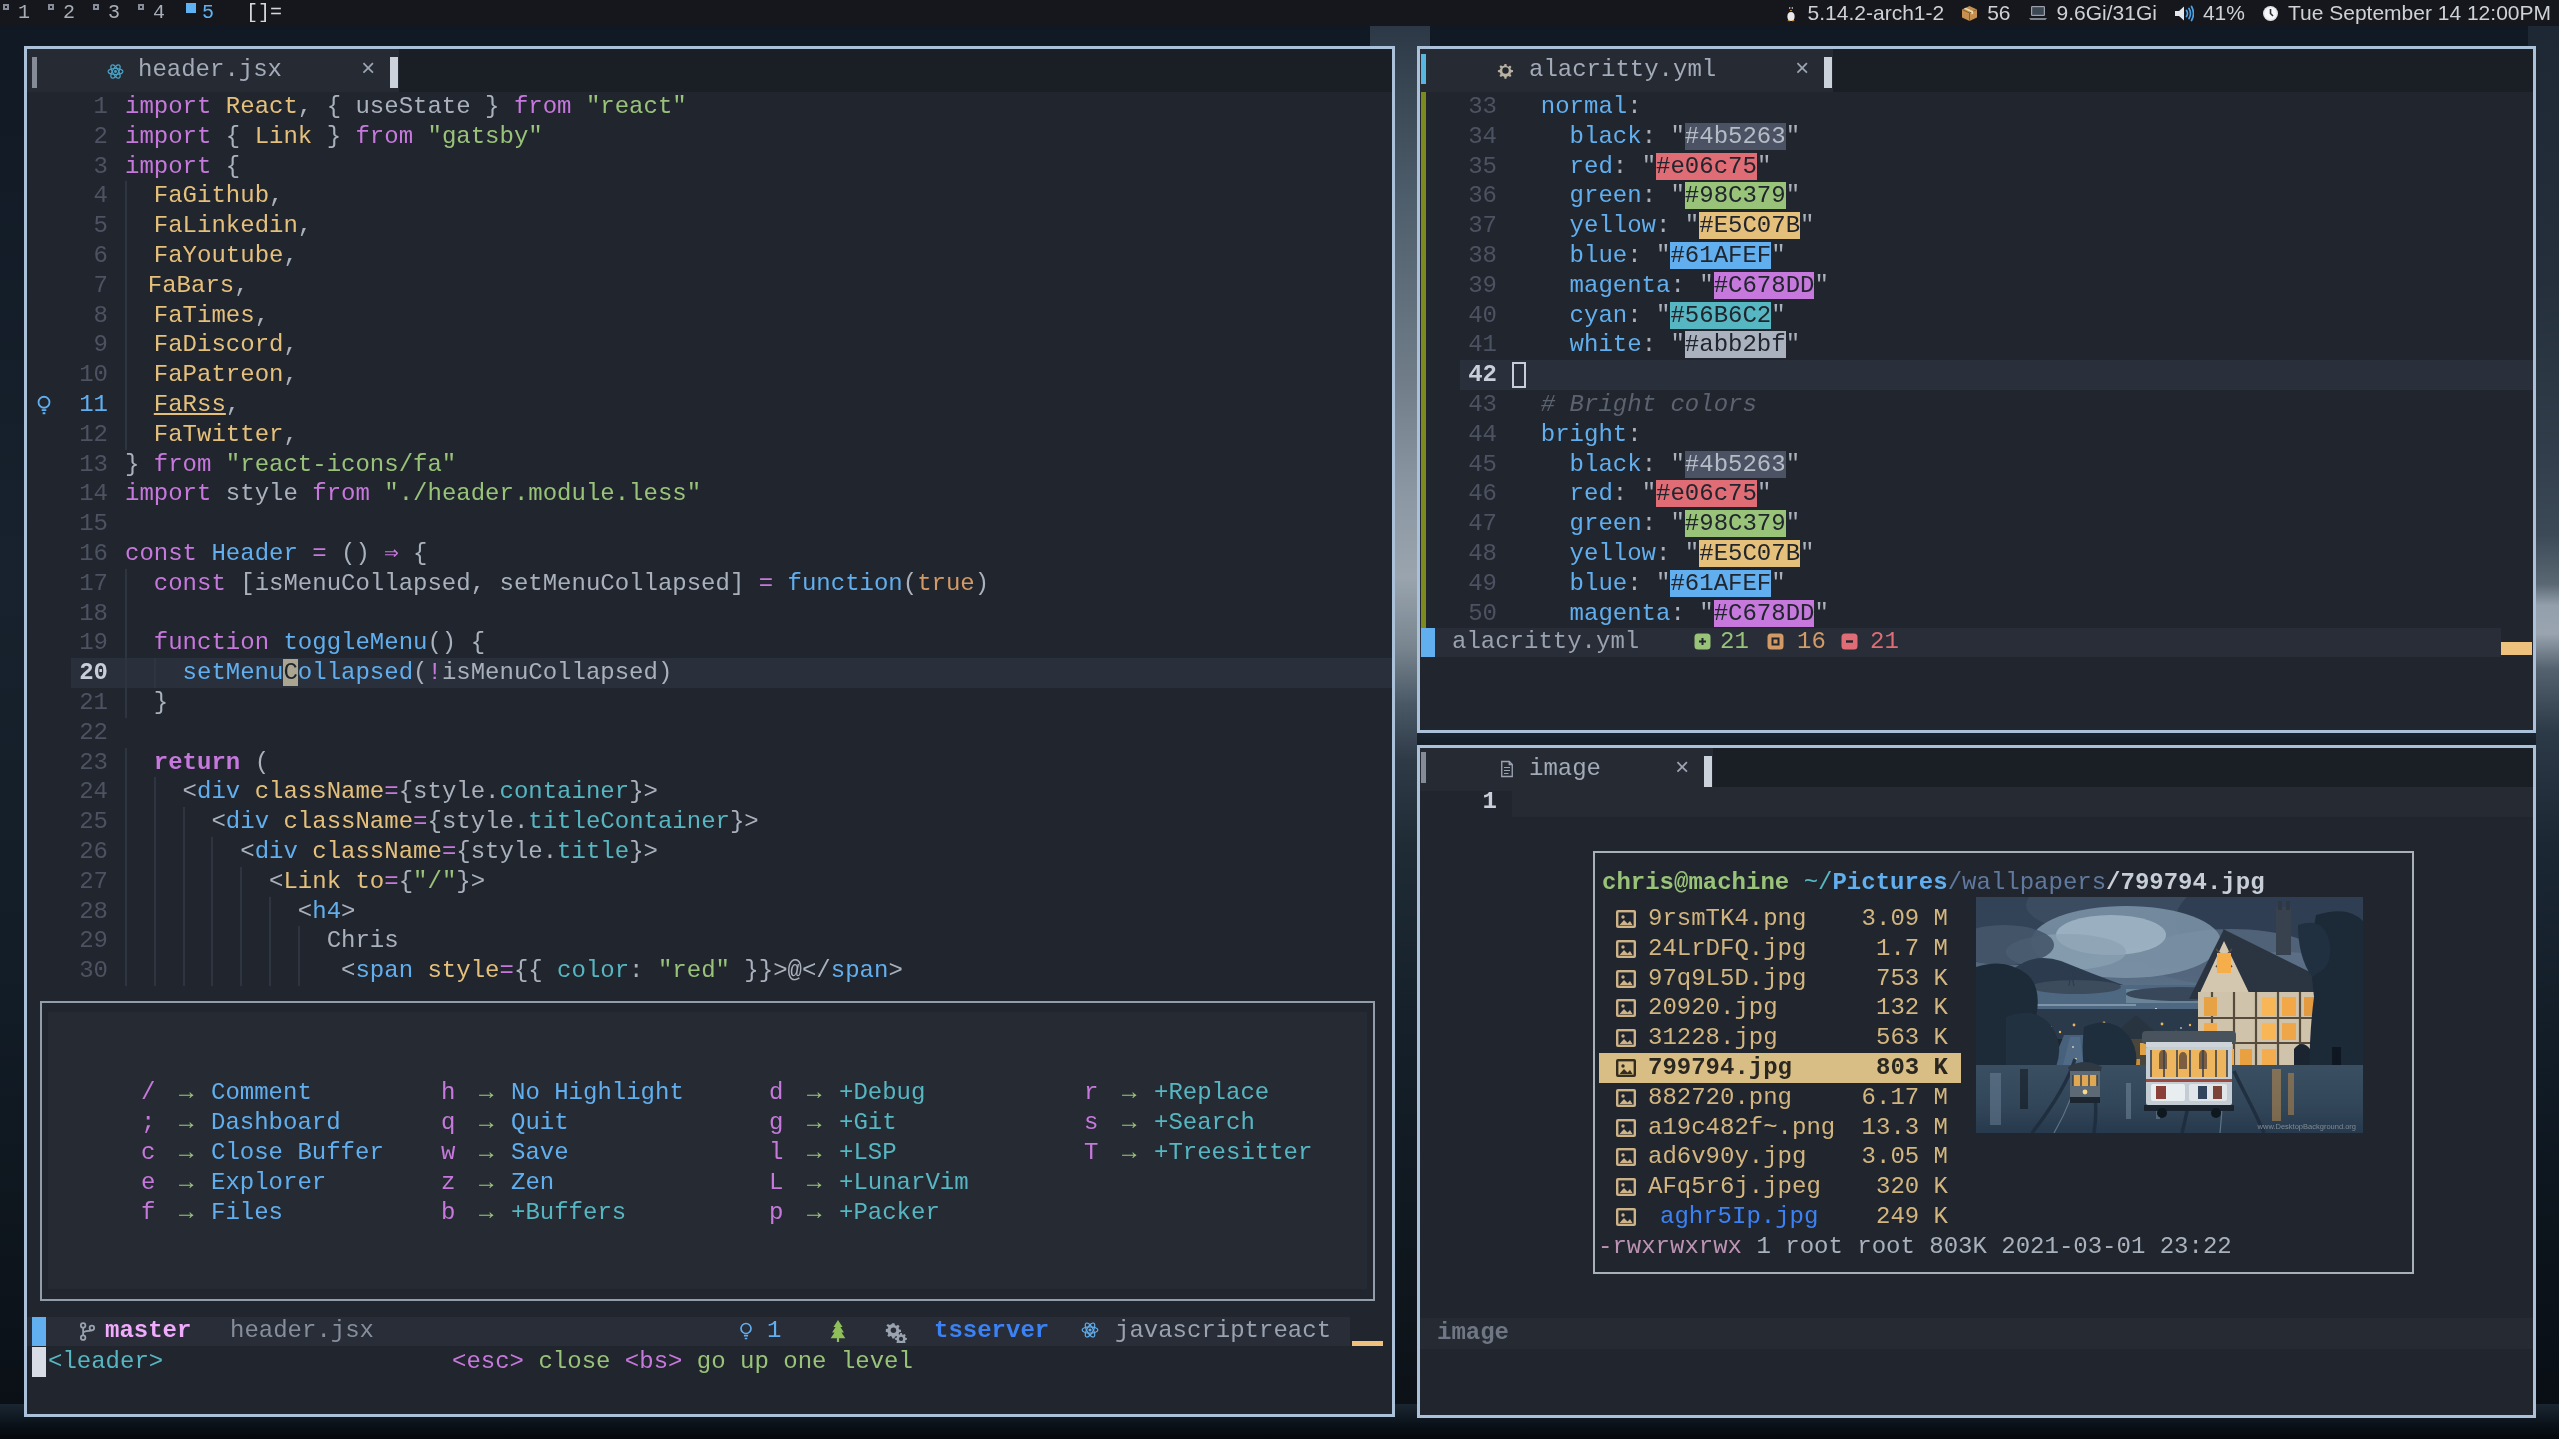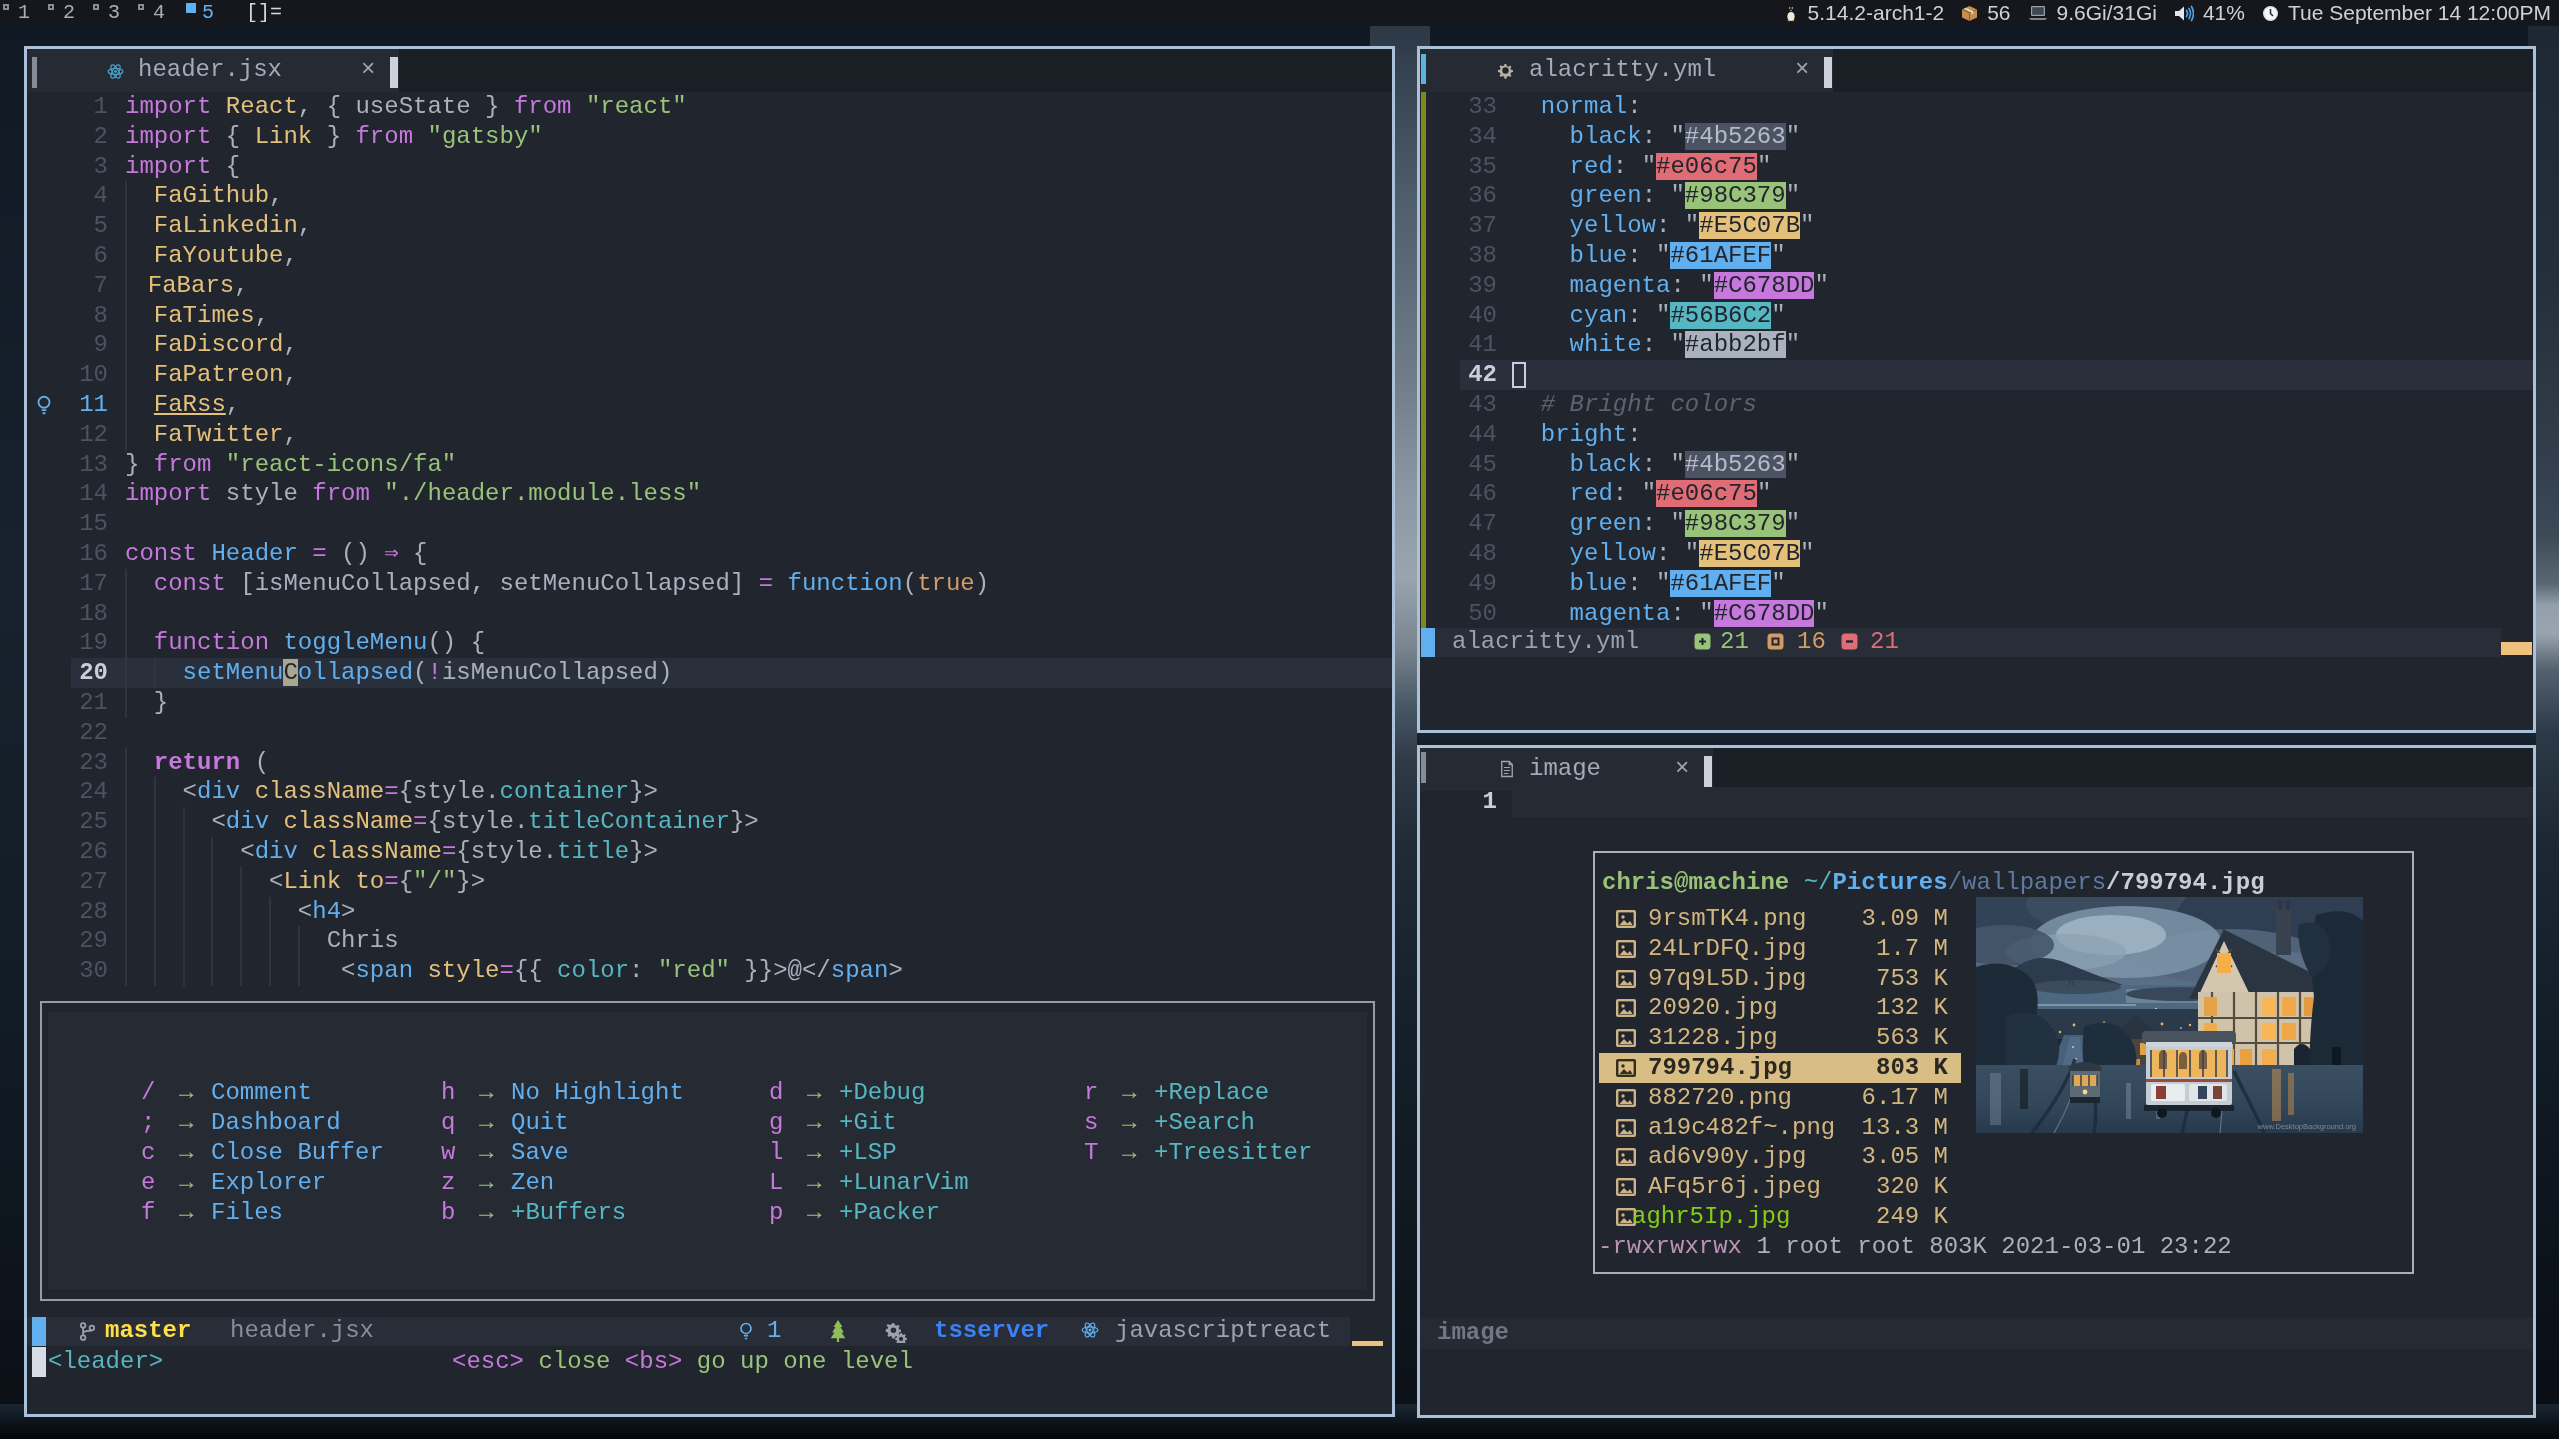--- a/index.html
+++ b/index.html
@@ -292,21 +292,21 @@
     <div style="position:absolute;left:1325px;top:1292px;width:31px;height:5px;background:#eec27d"></div>
     <div style="position:absolute;left:5px;top:1268px;width:14px;height:29px;background:#61afef"></div>
     <svg style="position:absolute;left:50px;top:1272px" width="21" height="21" viewBox="0 0 24 24">
       <g fill="none" stroke="#9aa2b0" stroke-width="2">
         <circle cx="7" cy="5" r="2.6"></circle>
         <circle cx="7" cy="19" r="2.6"></circle>
         <circle cx="17" cy="8" r="2.6"></circle>
         <path d="M7 7.6v8.8M7 14c0-4 10-2 10-3.4"></path>
       </g>
     </svg>
-    <div class="t b" style="left:78px;top:1267px;color:#fde047">master</div>
+    <div class="t b" style="left:78px;top:1267px;color:#f0abfc">master</div>
     <div class="t" style="left:203px;top:1267px;color:#868e9c">header.jsx</div>
     <svg style="position:absolute;left:709px;top:1272px" width="20" height="20" viewBox="0 0 24 24">
       <g fill="none" stroke="#61afef" stroke-width="2">
         <circle cx="12" cy="9" r="6"></circle>
         <path d="M9.5 17.5h5M10.5 21h3"></path>
       </g>
     </svg>
     <div class="t" style="left:740px;top:1267px;color:#61afef">1</div>
     <svg style="position:absolute;left:800px;top:1271px" width="22" height="22" viewBox="0 0 24 24">
       <g fill="#8fbf58">
@@ -504,21 +504,21 @@
       <path d="M4.5 16l4.5-5 3.5 3.5 2.5-2.5 2.5 4z" fill="#cdb387"></path>
     </svg>
     <div class="t" style="left:228px;top:424.2px;color:#d3b67f">AFq5r6j.jpeg</div>
     <div class="t" style="left:228px;top:424.2px;width:300px;text-align:right;color:#d3b67f">320 K</div>
     <svg style="position:absolute;left:195px;top:459.0px" width="22" height="20" viewBox="0 0 22 20">
       <rect x="1" y="1" width="20" height="18" rx="2" fill="#cdb387"></rect>
       <rect x="3.4" y="3.4" width="15.2" height="13.2" fill="#21252d"></rect>
       <circle cx="8" cy="8" r="1.7" fill="#cdb387"></circle>
       <path d="M4.5 16l4.5-5 3.5 3.5 2.5-2.5 2.5 4z" fill="#cdb387"></path>
     </svg>
-    <div class="t" style="left:212px;top:454.0px;color:#84cc16">aghr5Ip.jpg</div>
+    <div class="t" style="left:240px;top:454.0px;color:#3b82f6">aghr5Ip.jpg</div>
     <div class="t" style="left:228px;top:454.0px;width:300px;text-align:right;color:#d3b67f">249 K</div>
     <div class="t" style="left:178px;top:483.8px"><span style="color:#bd93b5">-rwxrwxrwx</span><span class="fg"> 1 root root 803K 2021-03-01 23:22</span></div>
     <svg style="position:absolute;left:556px;top:149px" width="387" height="236" viewBox="0 0 387 236">
 <defs>
 <linearGradient id="roadg" x1="0" y1="0" x2="0" y2="1">
  <stop offset="0" stop-color="#3b4f63"></stop>
           <stop offset=".6" stop-color="#32465a"></stop>
           <stop offset="1" stop-color="#27394c"></stop>
 </linearGradient>
 <linearGradient id="skyg" x1="0" y1="0" x2="0" y2="1">

